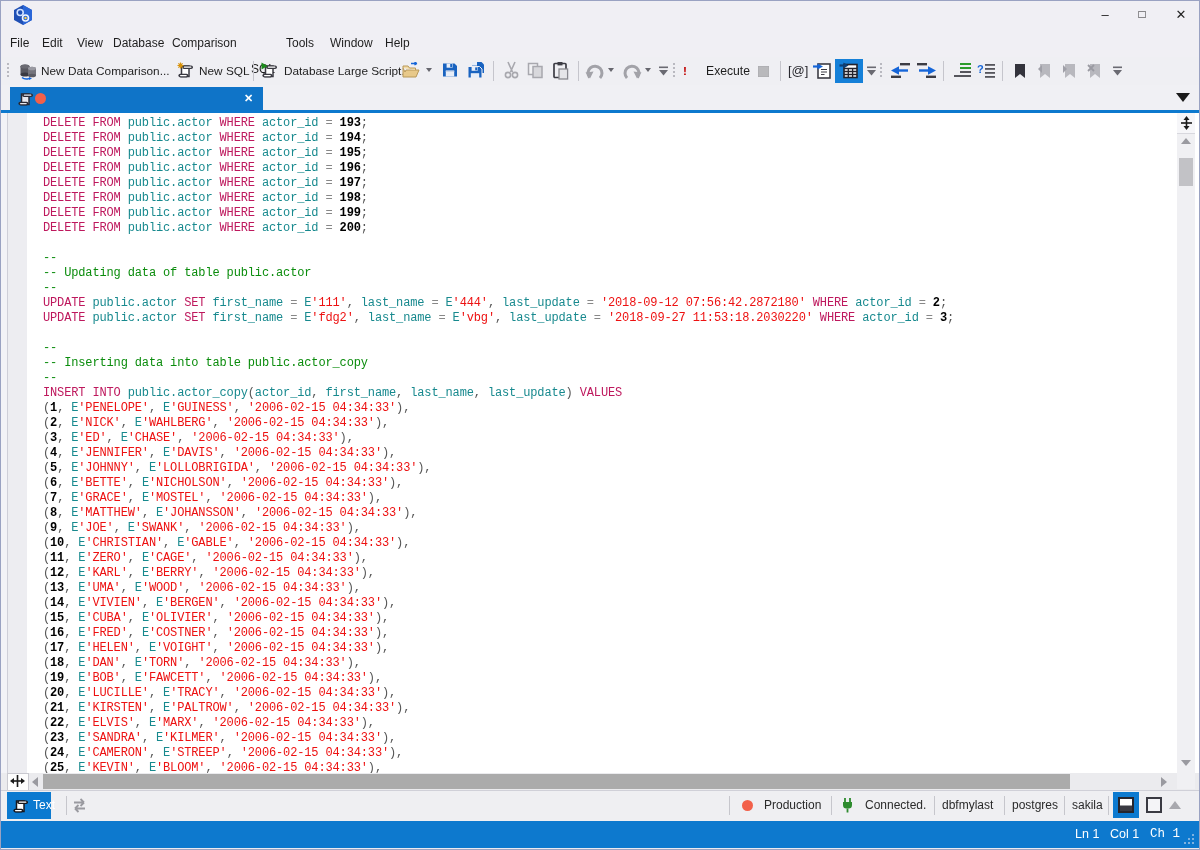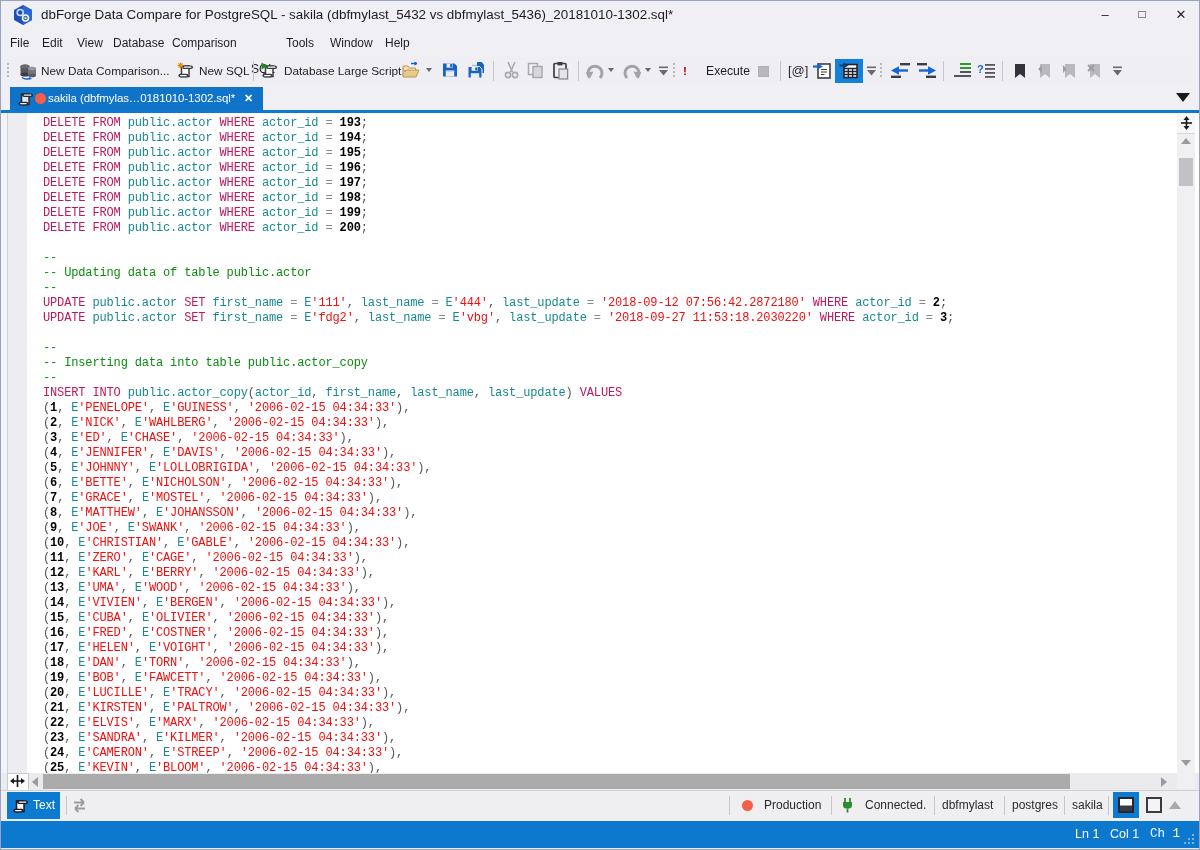--- a/index.html
+++ b/index.html
@@ -49,21 +49,21 @@
 .tri-up{width:0;height:0;border-left:5px solid transparent;border-right:5px solid transparent;border-bottom:6px solid #9a9aa0;}
 .tri-down{width:0;height:0;border-left:5px solid transparent;border-right:5px solid transparent;border-top:6px solid #9a9aa0;}
 .tri-left{width:0;height:0;border-top:5px solid transparent;border-bottom:5px solid transparent;border-right:6px solid #9a9aa0;}
 .tri-right{width:0;height:0;border-top:5px solid transparent;border-bottom:5px solid transparent;border-left:6px solid #9a9aa0;}
 #hrow{left:1px;top:773px;width:1198px;height:17px;background:#ebebee;border-bottom:1px solid #d5d5dc;}
 #plusbox{left:7px;top:773px;width:20px;height:16px;background:#fdfdfd;border:1px solid #c9c9d0;}
 #hthumb{left:43px;top:774px;width:1027px;height:15px;background:#ababab;}
 #hcorner{left:1177px;top:773px;width:18px;height:16px;background:#f0f0f3;}
 
 #textbar{left:1px;top:790px;width:1198px;height:31px;background:#efeff2;border-top:1px solid #d0d0d8;box-sizing:border-box;}
-#textbtn{left:7px;top:792px;width:53px;height:27px;background:#0c7ad0;text-align:center;}
+#textbtn{left:7px;top:792px;width:44px;height:27px;background:#0c7ad0;text-align:center;}
 #textbtn span{position:absolute;left:26px;top:0;height:27px;line-height:27px;font-size:12px;color:#fff;}
 .sbtxt{top:0;height:31px;line-height:31px;font-size:12px;color:#2a2a2a;white-space:nowrap;}
 .sbsep{top:6px;width:1px;height:19px;background:#c6c6cc;}
 
 #statusbar{left:0px;top:821px;width:1200px;height:27px;background:#0d79ce;}
 .stxt{top:0;height:27px;line-height:27px;font-size:12.5px;color:#fff;white-space:nowrap;}
 #bottomstrip{left:1px;top:848px;width:1198px;height:1px;background:#eaeaf0;}
 </style></head>
 <body>
 <div id="app">
@@ -71,21 +71,20 @@
 <div class="abs" id="menubar"></div>
 <div class="abs" id="toolbar"></div>
 <div class="abs" id="tabbar"></div>
 <svg class="abs" style="left:13px;top:5px;" width="20" height="20" viewBox="0 0 20 20">
       <polygon points="10,0 19,5 19,15 10,20 1,15 1,5" fill="#1f4fb4"></polygon>
       <polygon points="10,0 19,5 19,15 10,20" fill="#2a66d8"></polygon>
       <circle cx="7.2" cy="7.5" r="3" fill="none" stroke="#cfe0ff" stroke-width="1.6"></circle>
       <circle cx="12.5" cy="13" r="3" fill="none" stroke="#f0f6ff" stroke-width="1.6"></circle>
       <circle cx="12.5" cy="13" r="1.2" fill="#ffd24a"></circle>
     </svg>
-<div class="abs" id="title-text">dbForge Data Compare for PostgreSQL - sakila (dbfmylast_5432 vs dbfmylast_5436)_20181010-1302.sql*</div>
 <div class="abs winbtn" style="left:1090px;">–</div>
 <div class="abs winbtn" style="left:1127px;font-size:12px;">□</div>
 <div class="abs winbtn" style="left:1166px;">✕</div>
 <div class="abs menu" style="left:10px;top:30px;">File</div>
 <div class="abs menu" style="left:42px;top:30px;">Edit</div>
 <div class="abs menu" style="left:77px;top:30px;">View</div>
 <div class="abs menu" style="left:113px;top:30px;">Database</div>
 <div class="abs menu" style="left:172px;top:30px;">Comparison</div>
 <div class="abs menu" style="left:251px;top:16px;margin-top:40px;">SQL</div>
 <div class="abs menu" style="left:286px;top:30px;">Tools</div>
@@ -250,21 +249,20 @@
     </svg>
 <div class="abs" id="tab"></div>
 <svg class="abs" style="left:17px;top:90px;" width="17" height="17" viewBox="0 0 17 17">
       <rect x="4.5" y="4" width="7.5" height="10.5" fill="#e8e8ee" stroke="#2a2a34" stroke-width="1.5"></rect>
       <path d="M7,5.2 h7.2" stroke="#2a2a34" stroke-width="3.6" stroke-linecap="round"></path>
       <path d="M7.4,5.2 h6.4" stroke="#e8e8ee" stroke-width="1.2" stroke-linecap="round"></path>
       <path d="M3.2,13.6 h6.4" stroke="#2a2a34" stroke-width="3.6" stroke-linecap="round"></path>
       <path d="M3.6,13.6 h5.6" stroke="#e8e8ee" stroke-width="1.2" stroke-linecap="round"></path>
     </svg>
 <div class="abs" style="left:35px;top:93px;width:11px;height:11px;border-radius:50%;background:#f2604a;"></div>
-<div class="abs" id="tabtext">sakila (dbfmylas…0181010-1302.sql*</div>
 <div class="abs" id="tabclose">✕</div>
 <svg class="abs" style="left:1176px;top:93px;" width="14" height="9" viewBox="0 0 14 9">
       <path d="M0,0 h14 l-7,9z" fill="#1a1a1a"></path>
     </svg>
 <div class="abs" id="blueline"></div>
 <div class="abs" id="editorbg"></div>
 <div class="abs" id="leftstrip"></div>
 <div class="abs" id="leftline"></div>
 <div class="abs" id="marginband"></div>
 <div class="abs" id="code"><span class="k">DELETE</span> <span class="k">FROM</span> <span class="i">public.actor</span> <span class="k">WHERE</span> <span class="i">actor_id</span> <span class="o">=</span> <span class="n">193</span><span class="p">;</span><br><span class="k">DELETE</span> <span class="k">FROM</span> <span class="i">public.actor</span> <span class="k">WHERE</span> <span class="i">actor_id</span> <span class="o">=</span> <span class="n">194</span><span class="p">;</span><br><span class="k">DELETE</span> <span class="k">FROM</span> <span class="i">public.actor</span> <span class="k">WHERE</span> <span class="i">actor_id</span> <span class="o">=</span> <span class="n">195</span><span class="p">;</span><br><span class="k">DELETE</span> <span class="k">FROM</span> <span class="i">public.actor</span> <span class="k">WHERE</span> <span class="i">actor_id</span> <span class="o">=</span> <span class="n">196</span><span class="p">;</span><br><span class="k">DELETE</span> <span class="k">FROM</span> <span class="i">public.actor</span> <span class="k">WHERE</span> <span class="i">actor_id</span> <span class="o">=</span> <span class="n">197</span><span class="p">;</span><br><span class="k">DELETE</span> <span class="k">FROM</span> <span class="i">public.actor</span> <span class="k">WHERE</span> <span class="i">actor_id</span> <span class="o">=</span> <span class="n">198</span><span class="p">;</span><br><span class="k">DELETE</span> <span class="k">FROM</span> <span class="i">public.actor</span> <span class="k">WHERE</span> <span class="i">actor_id</span> <span class="o">=</span> <span class="n">199</span><span class="p">;</span><br><span class="k">DELETE</span> <span class="k">FROM</span> <span class="i">public.actor</span> <span class="k">WHERE</span> <span class="i">actor_id</span> <span class="o">=</span> <span class="n">200</span><span class="p">;</span><br><br><span class="c">--</span><br><span class="c">-- Updating data of table public.actor</span><br><span class="c">--</span><br><span class="k">UPDATE</span> <span class="i">public.actor</span> <span class="k">SET</span> <span class="i">first_name</span> <span class="o">=</span> <span class="i">E</span><span class="s">'111'</span><span class="p">,</span> <span class="i">last_name</span> <span class="o">=</span> <span class="i">E</span><span class="s">'444'</span><span class="p">,</span> <span class="i">last_update</span> <span class="o">=</span> <span class="s">'2018-09-12 07:56:42.2872180'</span> <span class="k">WHERE</span> <span class="i">actor_id</span> <span class="o">=</span> <span class="n">2</span><span class="p">;</span><br><span class="k">UPDATE</span> <span class="i">public.actor</span> <span class="k">SET</span> <span class="i">first_name</span> <span class="o">=</span> <span class="i">E</span><span class="s">'fdg2'</span><span class="p">,</span> <span class="i">last_name</span> <span class="o">=</span> <span class="i">E</span><span class="s">'vbg'</span><span class="p">,</span> <span class="i">last_update</span> <span class="o">=</span> <span class="s">'2018-09-27 11:53:18.2030220'</span> <span class="k">WHERE</span> <span class="i">actor_id</span> <span class="o">=</span> <span class="n">3</span><span class="p">;</span><br><br><span class="c">--</span><br><span class="c">-- Inserting data into table public.actor_copy</span><br><span class="c">--</span><br><span class="k">INSERT</span> <span class="k">INTO</span> <span class="i">public.actor_copy</span><span class="p">(</span><span class="i">actor_id</span><span class="p">,</span> <span class="i">first_name</span><span class="p">,</span> <span class="i">last_name</span><span class="p">,</span> <span class="i">last_update</span><span class="p">)</span> <span class="k">VALUES</span><br><span class="p">(</span><span class="n">1</span><span class="p">,</span> <span class="i">E</span><span class="s">'PENELOPE'</span><span class="p">,</span> <span class="i">E</span><span class="s">'GUINESS'</span><span class="p">,</span> <span class="s">'2006-02-15 04:34:33'</span><span class="p">)</span><span class="p">,</span><br><span class="p">(</span><span class="n">2</span><span class="p">,</span> <span class="i">E</span><span class="s">'NICK'</span><span class="p">,</span> <span class="i">E</span><span class="s">'WAHLBERG'</span><span class="p">,</span> <span class="s">'2006-02-15 04:34:33'</span><span class="p">)</span><span class="p">,</span><br><span class="p">(</span><span class="n">3</span><span class="p">,</span> <span class="i">E</span><span class="s">'ED'</span><span class="p">,</span> <span class="i">E</span><span class="s">'CHASE'</span><span class="p">,</span> <span class="s">'2006-02-15 04:34:33'</span><span class="p">)</span><span class="p">,</span><br><span class="p">(</span><span class="n">4</span><span class="p">,</span> <span class="i">E</span><span class="s">'JENNIFER'</span><span class="p">,</span> <span class="i">E</span><span class="s">'DAVIS'</span><span class="p">,</span> <span class="s">'2006-02-15 04:34:33'</span><span class="p">)</span><span class="p">,</span><br><span class="p">(</span><span class="n">5</span><span class="p">,</span> <span class="i">E</span><span class="s">'JOHNNY'</span><span class="p">,</span> <span class="i">E</span><span class="s">'LOLLOBRIGIDA'</span><span class="p">,</span> <span class="s">'2006-02-15 04:34:33'</span><span class="p">)</span><span class="p">,</span><br><span class="p">(</span><span class="n">6</span><span class="p">,</span> <span class="i">E</span><span class="s">'BETTE'</span><span class="p">,</span> <span class="i">E</span><span class="s">'NICHOLSON'</span><span class="p">,</span> <span class="s">'2006-02-15 04:34:33'</span><span class="p">)</span><span class="p">,</span><br><span class="p">(</span><span class="n">7</span><span class="p">,</span> <span class="i">E</span><span class="s">'GRACE'</span><span class="p">,</span> <span class="i">E</span><span class="s">'MOSTEL'</span><span class="p">,</span> <span class="s">'2006-02-15 04:34:33'</span><span class="p">)</span><span class="p">,</span><br><span class="p">(</span><span class="n">8</span><span class="p">,</span> <span class="i">E</span><span class="s">'MATTHEW'</span><span class="p">,</span> <span class="i">E</span><span class="s">'JOHANSSON'</span><span class="p">,</span> <span class="s">'2006-02-15 04:34:33'</span><span class="p">)</span><span class="p">,</span><br><span class="p">(</span><span class="n">9</span><span class="p">,</span> <span class="i">E</span><span class="s">'JOE'</span><span class="p">,</span> <span class="i">E</span><span class="s">'SWANK'</span><span class="p">,</span> <span class="s">'2006-02-15 04:34:33'</span><span class="p">)</span><span class="p">,</span><br><span class="p">(</span><span class="n">10</span><span class="p">,</span> <span class="i">E</span><span class="s">'CHRISTIAN'</span><span class="p">,</span> <span class="i">E</span><span class="s">'GABLE'</span><span class="p">,</span> <span class="s">'2006-02-15 04:34:33'</span><span class="p">)</span><span class="p">,</span><br><span class="p">(</span><span class="n">11</span><span class="p">,</span> <span class="i">E</span><span class="s">'ZERO'</span><span class="p">,</span> <span class="i">E</span><span class="s">'CAGE'</span><span class="p">,</span> <span class="s">'2006-02-15 04:34:33'</span><span class="p">)</span><span class="p">,</span><br><span class="p">(</span><span class="n">12</span><span class="p">,</span> <span class="i">E</span><span class="s">'KARL'</span><span class="p">,</span> <span class="i">E</span><span class="s">'BERRY'</span><span class="p">,</span> <span class="s">'2006-02-15 04:34:33'</span><span class="p">)</span><span class="p">,</span><br><span class="p">(</span><span class="n">13</span><span class="p">,</span> <span class="i">E</span><span class="s">'UMA'</span><span class="p">,</span> <span class="i">E</span><span class="s">'WOOD'</span><span class="p">,</span> <span class="s">'2006-02-15 04:34:33'</span><span class="p">)</span><span class="p">,</span><br><span class="p">(</span><span class="n">14</span><span class="p">,</span> <span class="i">E</span><span class="s">'VIVIEN'</span><span class="p">,</span> <span class="i">E</span><span class="s">'BERGEN'</span><span class="p">,</span> <span class="s">'2006-02-15 04:34:33'</span><span class="p">)</span><span class="p">,</span><br><span class="p">(</span><span class="n">15</span><span class="p">,</span> <span class="i">E</span><span class="s">'CUBA'</span><span class="p">,</span> <span class="i">E</span><span class="s">'OLIVIER'</span><span class="p">,</span> <span class="s">'2006-02-15 04:34:33'</span><span class="p">)</span><span class="p">,</span><br><span class="p">(</span><span class="n">16</span><span class="p">,</span> <span class="i">E</span><span class="s">'FRED'</span><span class="p">,</span> <span class="i">E</span><span class="s">'COSTNER'</span><span class="p">,</span> <span class="s">'2006-02-15 04:34:33'</span><span class="p">)</span><span class="p">,</span><br><span class="p">(</span><span class="n">17</span><span class="p">,</span> <span class="i">E</span><span class="s">'HELEN'</span><span class="p">,</span> <span class="i">E</span><span class="s">'VOIGHT'</span><span class="p">,</span> <span class="s">'2006-02-15 04:34:33'</span><span class="p">)</span><span class="p">,</span><br><span class="p">(</span><span class="n">18</span><span class="p">,</span> <span class="i">E</span><span class="s">'DAN'</span><span class="p">,</span> <span class="i">E</span><span class="s">'TORN'</span><span class="p">,</span> <span class="s">'2006-02-15 04:34:33'</span><span class="p">)</span><span class="p">,</span><br><span class="p">(</span><span class="n">19</span><span class="p">,</span> <span class="i">E</span><span class="s">'BOB'</span><span class="p">,</span> <span class="i">E</span><span class="s">'FAWCETT'</span><span class="p">,</span> <span class="s">'2006-02-15 04:34:33'</span><span class="p">)</span><span class="p">,</span><br><span class="p">(</span><span class="n">20</span><span class="p">,</span> <span class="i">E</span><span class="s">'LUCILLE'</span><span class="p">,</span> <span class="i">E</span><span class="s">'TRACY'</span><span class="p">,</span> <span class="s">'2006-02-15 04:34:33'</span><span class="p">)</span><span class="p">,</span><br><span class="p">(</span><span class="n">21</span><span class="p">,</span> <span class="i">E</span><span class="s">'KIRSTEN'</span><span class="p">,</span> <span class="i">E</span><span class="s">'PALTROW'</span><span class="p">,</span> <span class="s">'2006-02-15 04:34:33'</span><span class="p">)</span><span class="p">,</span><br><span class="p">(</span><span class="n">22</span><span class="p">,</span> <span class="i">E</span><span class="s">'ELVIS'</span><span class="p">,</span> <span class="i">E</span><span class="s">'MARX'</span><span class="p">,</span> <span class="s">'2006-02-15 04:34:33'</span><span class="p">)</span><span class="p">,</span><br><span class="p">(</span><span class="n">23</span><span class="p">,</span> <span class="i">E</span><span class="s">'SANDRA'</span><span class="p">,</span> <span class="i">E</span><span class="s">'KILMER'</span><span class="p">,</span> <span class="s">'2006-02-15 04:34:33'</span><span class="p">)</span><span class="p">,</span><br><span class="p">(</span><span class="n">24</span><span class="p">,</span> <span class="i">E</span><span class="s">'CAMERON'</span><span class="p">,</span> <span class="i">E</span><span class="s">'STREEP'</span><span class="p">,</span> <span class="s">'2006-02-15 04:34:33'</span><span class="p">)</span><span class="p">,</span><br><span class="p">(</span><span class="n">25</span><span class="p">,</span> <span class="i">E</span><span class="s">'KEVIN'</span><span class="p">,</span> <span class="i">E</span><span class="s">'BLOOM'</span><span class="p">,</span> <span class="s">'2006-02-15 04:34:33'</span><span class="p">)</span><span class="p">,</span></div>

